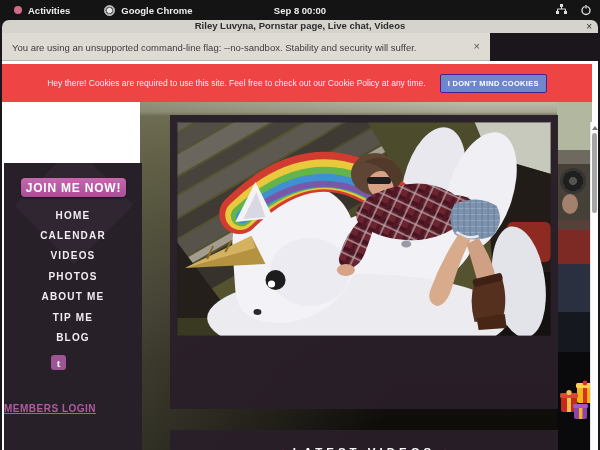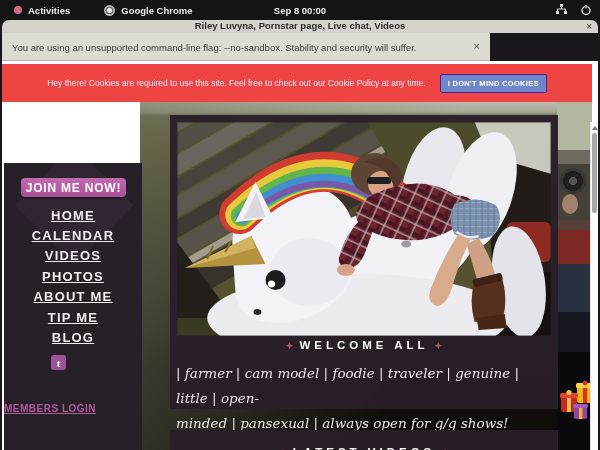--- a/index.html
+++ b/index.html
@@ -47,21 +47,21 @@
   
   .gifts { position:absolute; left:557px; top:319px; width:36px; height:42px; }
 
   
   .sidebar { position:absolute; left:2px; top:102px; width:138px; height:348px; background:#282028; overflow:hidden; }
   .sidebar .diamond { position:absolute; left:28px; top:0px; width:84px; height:84px; background:#2f2631; transform:rotate(45deg); }
   .join-btn { position:absolute; left:17px; top:15px; width:105px; height:19px; border-radius:4px;
     background:linear-gradient(180deg,#c468b0,#a94f98); box-shadow:0 1px 2px rgba(0,0,0,.5);
     color:#fff; font-size:12px; font-weight:bold; letter-spacing:.8px; display:flex; align-items:center; justify-content:center; }
   .nav { position:absolute; left:0; top:42px; width:138px; display:flex; flex-direction:column; }
-  .nav-item { height:20.4px; display:flex; align-items:center; justify-content:center; color:#f1edf1; font-size:13px; font-weight:bold; letter-spacing:1.2px; cursor:pointer;text-decoration:underline; }
+  .nav-item { height:20.4px; display:flex; align-items:center; justify-content:center; color:#f1edf1; font-size:10px; font-weight:bold; letter-spacing:1.2px; cursor:pointer; }
   .tumblr { position:absolute; left:47px; top:192px; width:15px; height:15px; border-radius:3px; background:#9d5595; color:#fff; display:flex; align-items:center; justify-content:center; font-family:"Liberation Serif", serif; font-weight:bold; font-size:11px; }
   .members { position:absolute; left:0; top:240px; width:154px; text-align:left; font-size:10px; font-weight:bold; letter-spacing:.5px; color:#b05ba0; text-decoration:underline; }
 
   
   .content { position:absolute; left:168px; top:54px; width:388px; }
   .panelA { position:absolute; left:0; top:0; width:388px; height:294px; background:rgba(41,31,41,.95); }
   .photo { position:absolute; left:7px; top:7px; width:374px; height:214px; background:#3a2f3a; }
   .photo svg { display:block; }
   .welcome { position:absolute; left:0; top:224px; width:388px; }
   .sec-title { text-align:center; color:#ffffff; font-size:11.5px; font-weight:bold; letter-spacing:4px; }
@@ -234,29 +234,20 @@
             <rect x="294" y="154" width="30" height="8" rx="3" fill="#3f2014" transform="rotate(-14 309 158)"></rect>
             <path d="M298,196 L326,192 L328,206 L300,208 Z" fill="#472616"></path>
 
             <ellipse cx="168" cy="148" rx="9" ry="6" fill="#d8a287"></ellipse>
           </g>
 
           <rect x="0" y="0" width="372" height="214" fill="none" stroke="#241b24" stroke-width="2" opacity=".4"></rect>
         </svg>
       </div>
 
-      <div class="welcome">
-        <div class="sec-title">
-          <span class="dec">✦</span><span>WELCOME ALL</span><span class="dec">✦</span>
-        </div>
-        <div class="welcome-body">
-          <span>| farmer | cam model | foodie | traveler | genuine | little | open-</span><br>
-          <span>minded | pansexual | always open for g/g shows!</span>
-        </div>
-      </div>
     </div>
 
     <div class="panelB">
       <div class="sec-title">
         <span class="dec">✦</span><span>LATEST VIDEOS</span><span class="dec">✦</span>
       </div>
     </div>
   </div>
 
   <div class="gifts">

